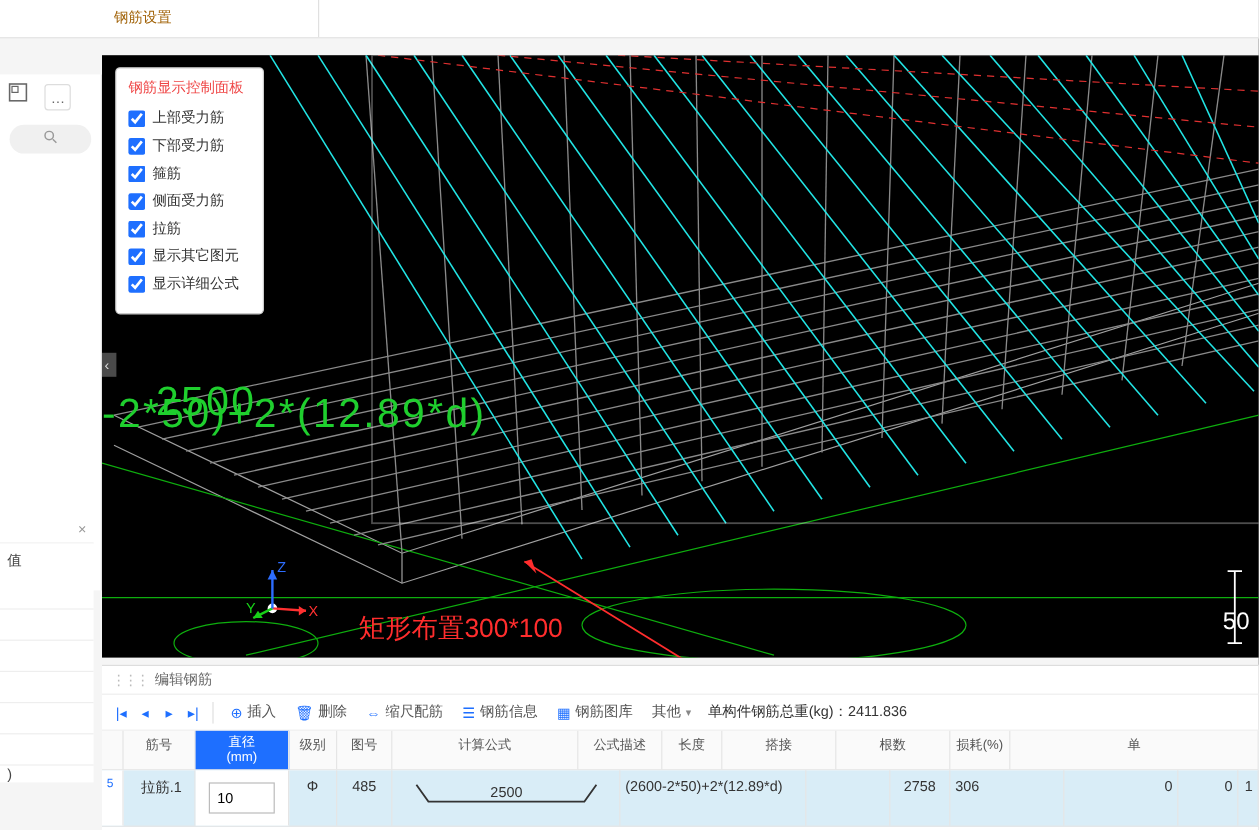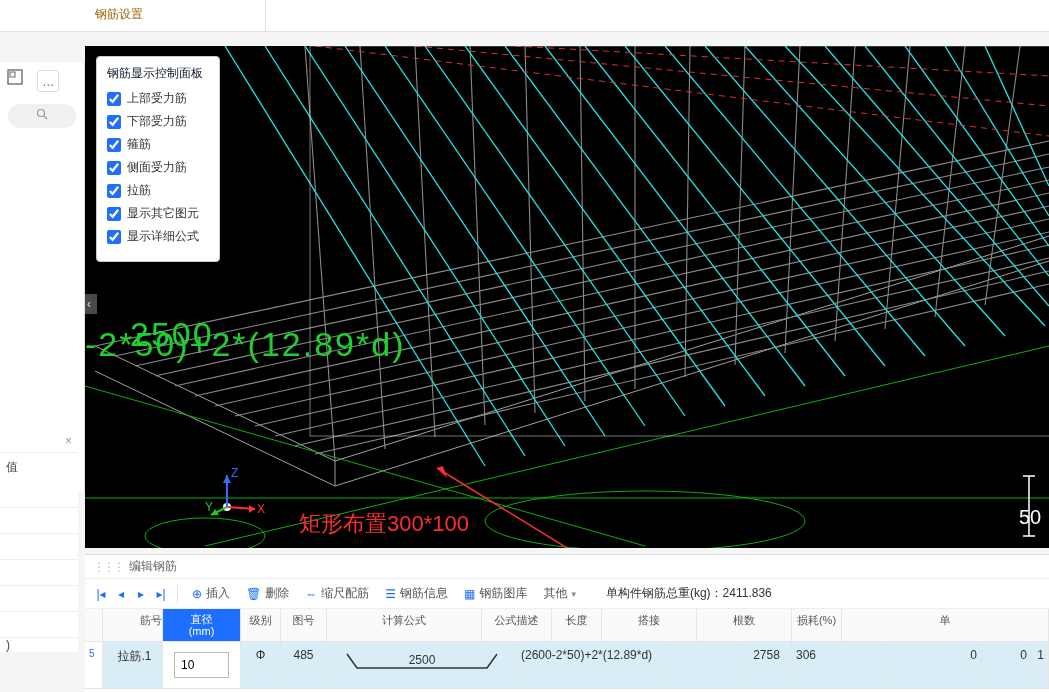--- a/index.html
+++ b/index.html
@@ -22,47 +22,47 @@
 
 
 .viewport { position: absolute; left: 85px; top: 46px; right: 0; height: 502px; background: #000; }
 .vp-svg { width: 100%; height: 100%; display: block; }
 .vp-label-green { fill: #1fcf2e; font-size: 34px; letter-spacing: 2px; }
 .vp-label-red { fill: #ff2d2d; font-size: 22px; }
 .vp-dim { fill: #fff; font-size: 20px; }
 
 
 .float-panel { position: absolute; left: 96px; top: 56px; width: 124px; background: #fff; border: 1px solid #ccc; border-radius: 4px; box-shadow: 0 2px 6px rgba(0,0,0,.2); padding: 8px 10px 10px; }
-.float-panel .ttl { font-size: 12px; color: #0f172a; margin-bottom: 8px; }
+.float-panel .ttl { font-size: 12px; color: #ef4444; margin-bottom: 8px; }
 .float-panel label { display: flex; align-items: center; gap: 6px; margin: 6px 0; color: #333; cursor: pointer; }
 .float-panel input[type=checkbox] { accent-color: #1e6fff; width: 14px; height: 14px; cursor: pointer; }
 
 
 .gizmo { position: absolute; left: 120px; bottom: 25px; width: 60px; height: 60px; pointer-events: none; }
 
 
 .bottom { position: absolute; left: 85px; right: 0; bottom: 0; top: 554px; background: #fff; border-top: 1px solid #ddd; }
 .bottom .drag-hdr { height: 24px; padding: 4px 8px; color: #666; border-bottom: 1px solid #eee; display: flex; align-items: center; gap: 6px; }
 .bottom .drag-hdr .grip { color: #bbb; letter-spacing: -2px; }
 .toolbar { height: 30px; display: flex; align-items: center; padding: 0 8px; gap: 4px; border-bottom: 1px solid #eee; }
 .toolbar .tbtn { display: flex; align-items: center; gap: 4px; padding: 3px 6px; color: #555; cursor: pointer; border-radius: 3px; }
 .toolbar .ico { color: #1e6fff; }
 .toolbar .nav-ico { width: 16px; text-align: center; color: #1e6fff; cursor: pointer; }
 .toolbar .sep { width: 1px; height: 18px; background: #e0e0e0; margin: 0 4px; }
-.toolbar .total { color: #333; margin-left: 20px; }
+.toolbar .total { color: #333; margin-left: 4px; }
 
 .grid { display: flex; flex-direction: column; }
 .grid-head, .grid-row { display: flex; border-bottom: 1px solid #e5e5e5; }
 .grid-head { background: #fafafa; }
 .grid-head .c { color: #555; font-size: 11px; text-align: center; padding: 4px 0; border-right: 1px solid #e5e5e5; }
 .grid-row .c { text-align: center; padding: 6px 0; border-right: 1px solid #e5e5e5; color: #333; }
 .grid-row { background: #d9edf7; }
 .grid-row .c.num { text-align: left; padding-left: 4px; background: #fff; color: #1e6fff; font-size: 10px; }
 .c.w18 { width: 18px; }
-.c.w60 { width: 60px; text-align: right; }
+.c.w60 { width: 60px; }
 .c.w55 { width: 78px; }
 .c.w40 { width: 40px; }
 .c.w46 { width: 46px; }
 .c.w190 { width: 190px; }
 .c.w155 { width: 155px; }
 .c.w70 { width: 70px; }
 .c.w50 { width: 50px; }
 .c.w95 { width: 95px; }
 .hl-blue { background: #1e6fff; color: #fff !important; }
 .shape-cell svg { vertical-align: middle; }

